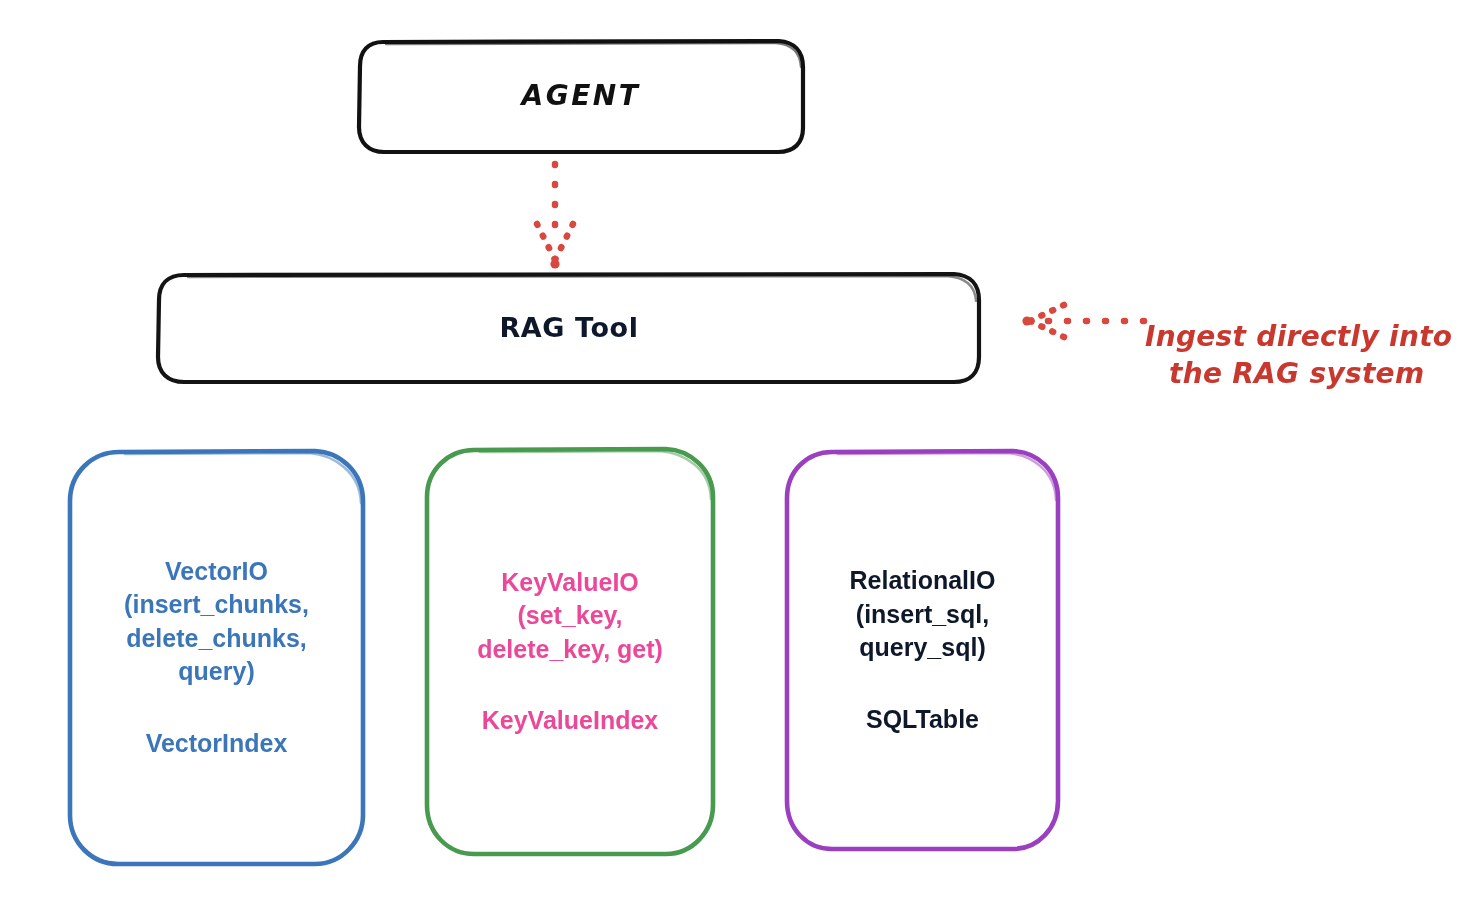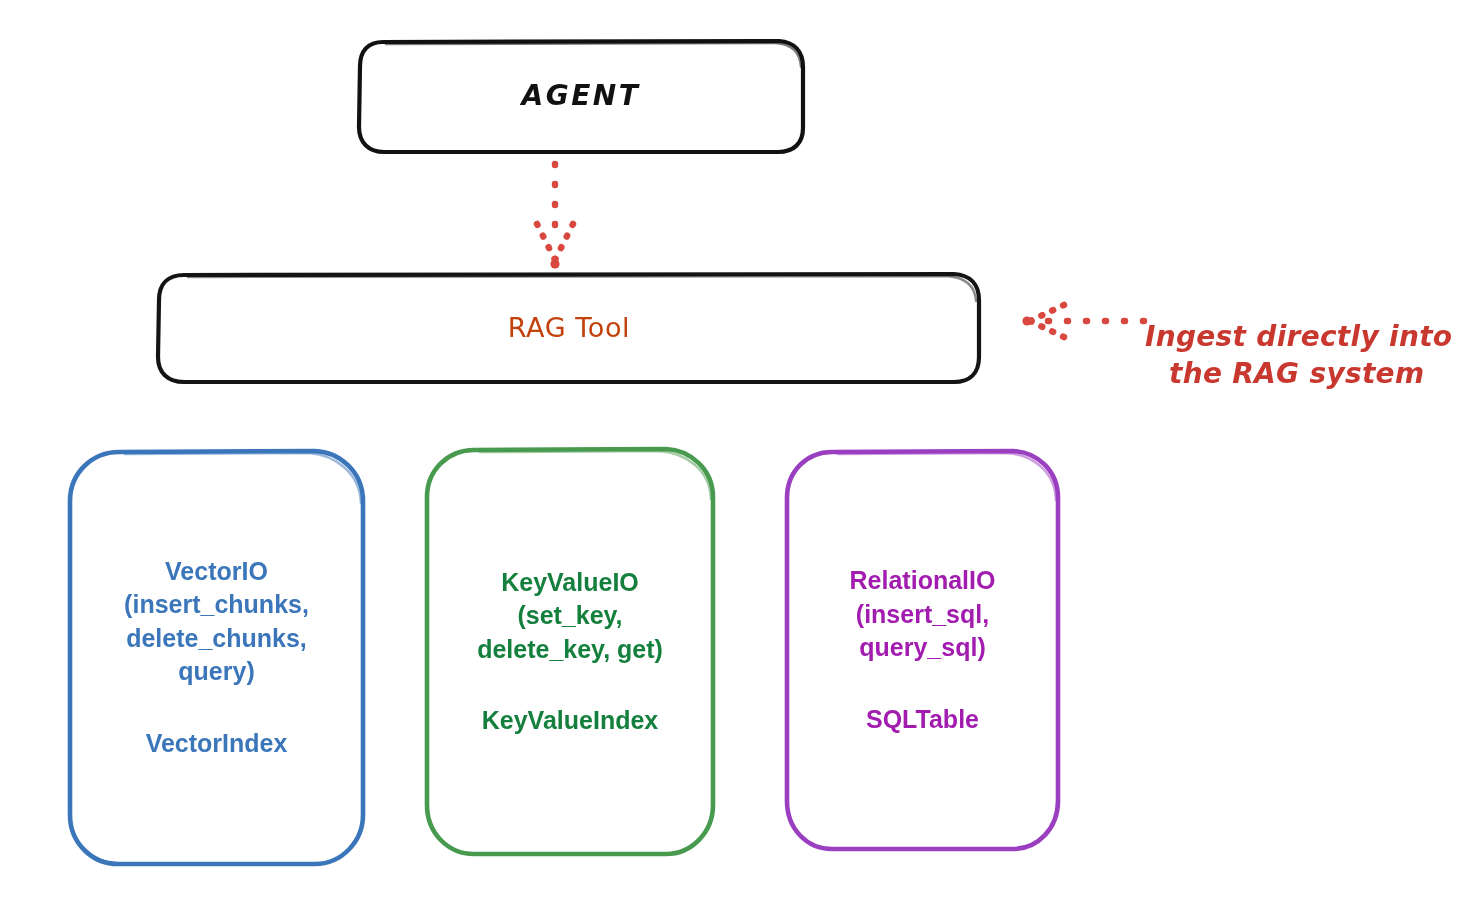--- a/index.html
+++ b/index.html
@@ -64,22 +64,22 @@
     letter-spacing: 2.5px;
   }
 
   #ragtool-node {
     left: 156px; top: 271px;
     width: 826px; height: 113px;
   }
   #ragtool-node .node-label {
     font-family: "DejaVu Sans", sans-serif;
     font-size: 27px;
-    font-weight: 400;
-    color: #c2410c;
+    font-weight: 700;
+    color: #0f172a;
     letter-spacing: 0.6px;
   }
 
   
   #vector-node {
     left: 67px; top: 449px;
     width: 299px; height: 417px;
   }
   #keyvalue-node {
     left: 424px; top: 447px;
@@ -97,22 +97,22 @@
     line-height: 1.34;
     white-space: pre-line;
     padding: 0 6px;
   }
   .store-sub {
     margin-top: 38px;
     display: block;
     font-weight: 700;
   }
   #vector-node .store-label      { color: #3b76ba; }
-  #keyvalue-node .store-label    { color: #15803d; }
-  #relational-node .store-label  { color: #a21caf; }
+  #keyvalue-node .store-label    { color: #ec4899; }
+  #relational-node .store-label  { color: #0f172a; }
 
   .store-inner {
     display: flex;
     flex-direction: column;
     align-items: center;
     justify-content: center;
     width: 100%;
   }
 
   

